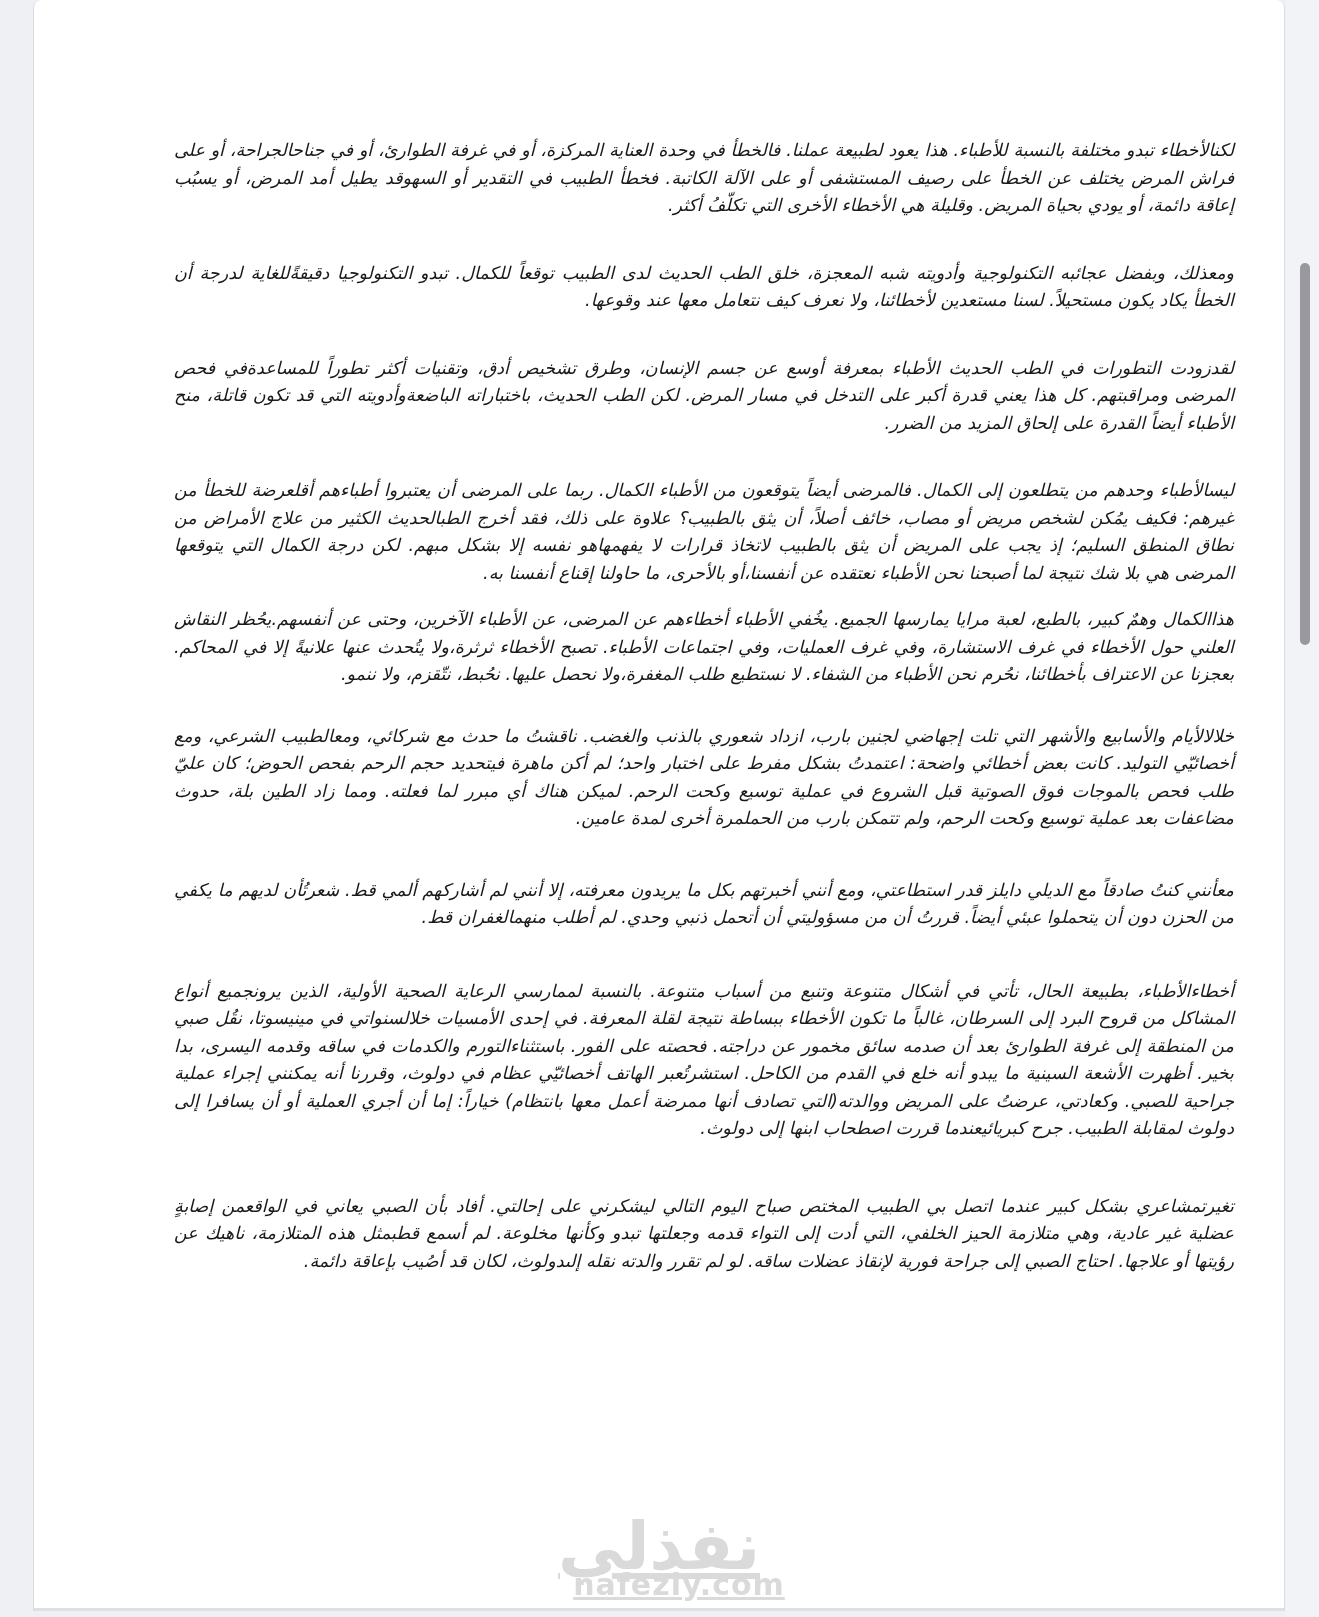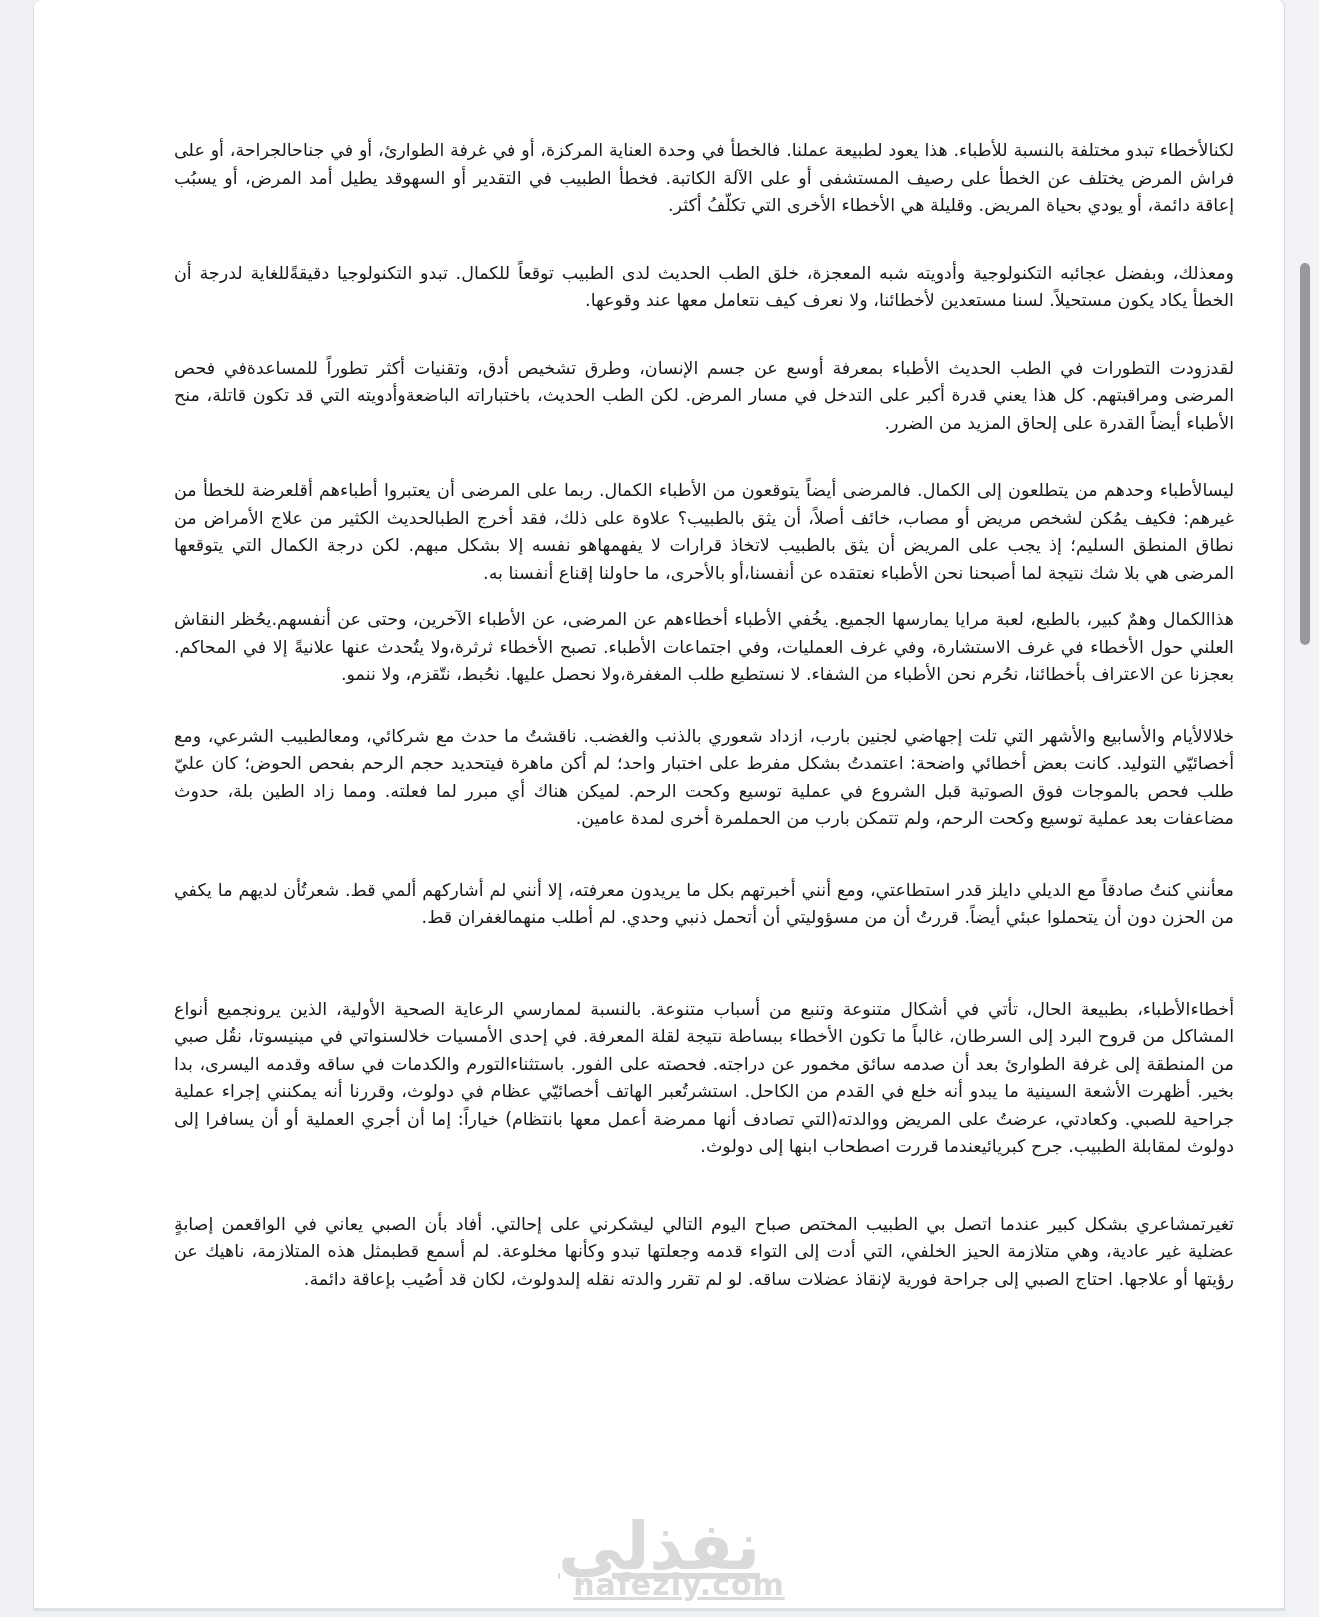--- a/index.html
+++ b/index.html
@@ -32,32 +32,33 @@
     top: 0;
     right: 50px;
     left: 140px;
     direction: rtl;
     text-align: justify;
     text-justify: inter-word;
     color: #191919;
     font-size: 17.5px;
     line-height: 27.5px;
     letter-spacing: 0;
+    font-style: italic;
   }
   .content p {
     margin: 0;
     padding: 0;
   }
   .content p:nth-of-type(1) { margin-top: 137px; margin-bottom: 40px; }
   .content p:nth-of-type(2) { margin-bottom: 40px; }
   .content p:nth-of-type(3) { margin-bottom: 40px; }
   .content p:nth-of-type(4) { margin-bottom: 19px; }
   .content p:nth-of-type(5) { margin-bottom: 34px; }
   .content p:nth-of-type(6) { margin-bottom: 44px; }
-  .content p:nth-of-type(7) { margin-bottom: 64px; }
+  .content p:nth-of-type(7) { margin-bottom: 46px; }
   .content p:nth-of-type(8) { margin-bottom: 50px; }
   .watermark {
     position: absolute;
     bottom: 8px;
     left: 0;
     right: 0;
     text-align: center;
     direction: rtl;
     color: #dadada;
     user-select: none;

